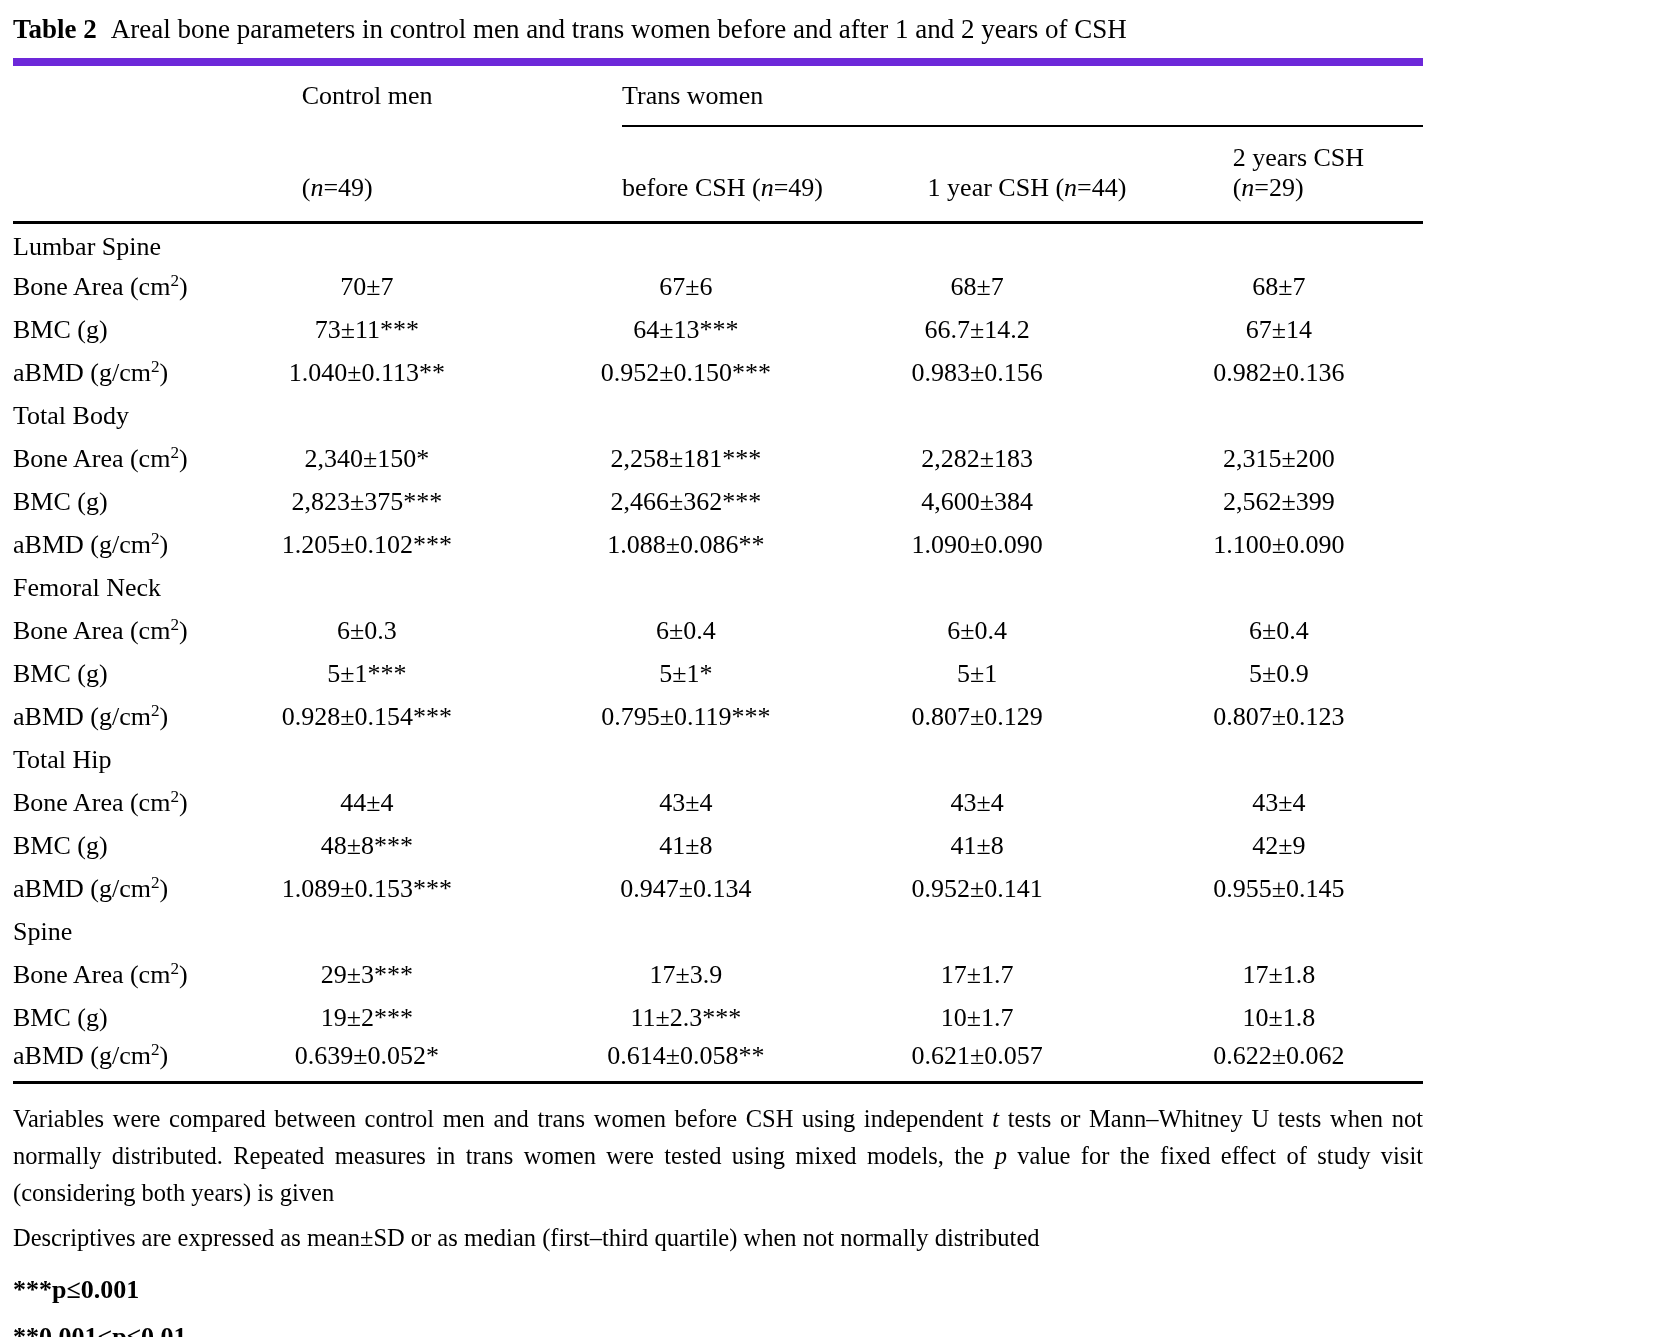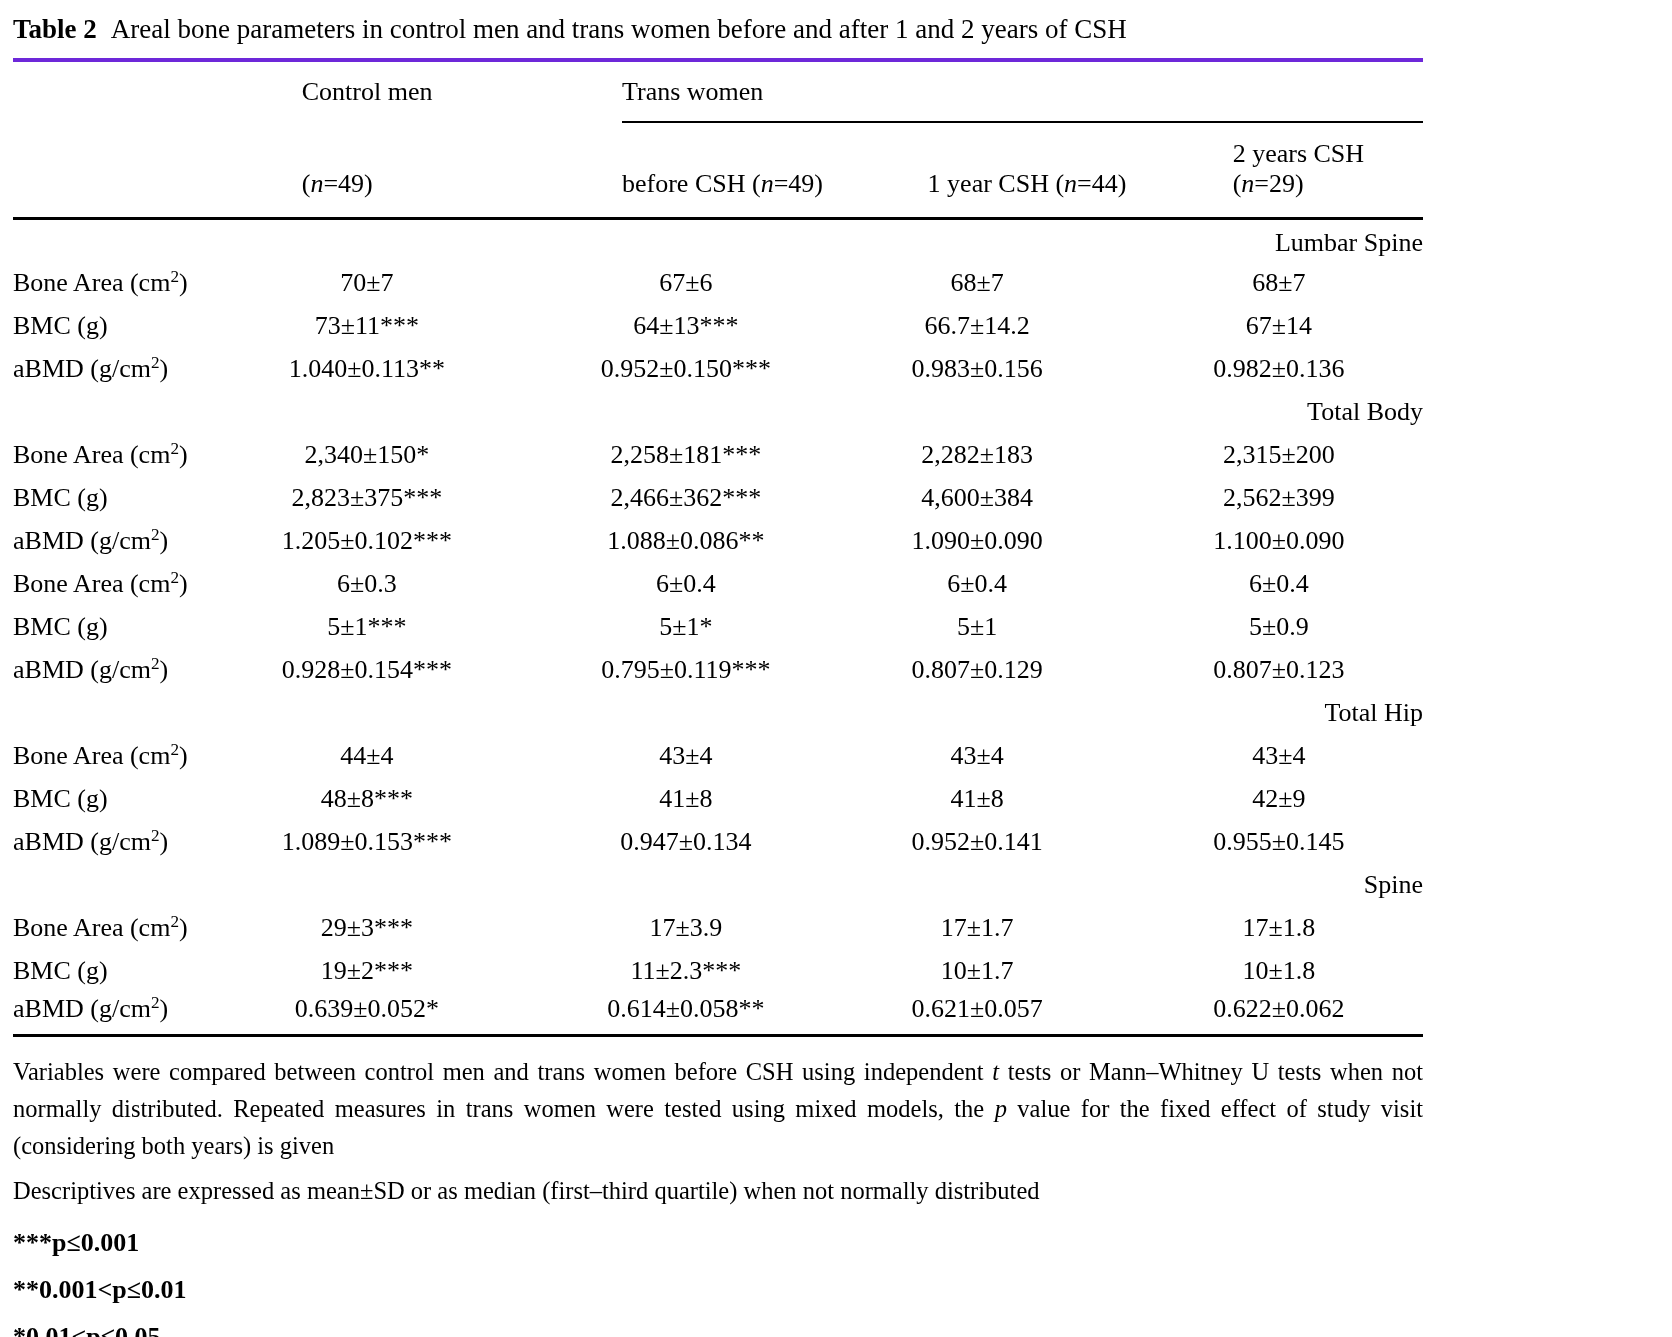--- a/index.html
+++ b/index.html
@@ -10,21 +10,21 @@
     font-family: "Liberation Serif", "DejaVu Serif", serif;
   }
   .page { width: 1436px; height: 1337px; padding: 0 13px; overflow: hidden; }
 
   .title { font-size: 27px; line-height: 34px; margin-top: 12px; margin-bottom: 12px; }
   .title .tnum { font-weight: bold; margin-right: 14px; }
 
   table.bone-table {
     width: 100%;
     border-collapse: collapse;
-    border-top: 4px solid #6d28d9;
+    border-top: 8px solid #6d28d9;
     border-bottom: 3px solid #000;
     font-size: 26px;
   }
   col.c1 { width: 19.7%; }
   col.c2 { width: 17.5%; }
   col.c3 { width: 22%; }
   col.c4 { width: 22%; }
   col.c5 { width: 18.8%; }
 
   thead th { font-weight: normal; text-align: left; vertical-align: bottom; }
@@ -33,21 +33,21 @@
   tr.hrow1 th.trans-h { padding-left: 70px; position: relative; }
   tr.hrow1 th.trans-h::after {
     content: ""; position: absolute; left: 70px; right: 0; bottom: 0;
     border-bottom: 2px solid #000;
   }
   tr.hrow2 th { padding: 16px 0 18px 0; line-height: 30px; border-bottom: 3px solid #000; }
   tr.hrow2 th.control-h { padding-left: 20px; }
   tr.hrow2 th.sub-h { padding-left: 70px; }
 
   tbody td { height: 43px; vertical-align: middle; line-height: 30px; }
-  td.section-label { text-align: right; }
+  td.section-label { text-align: left; }
   td.row-label { text-align: left; }
   td.value-cell { text-align: center; }
   tbody td:nth-child(2).value-cell { padding-right: 100px; }
   tbody td:nth-child(3).value-cell { padding-right: 38px; }
   tbody td:nth-child(4).value-cell { padding-right: 66px; }
   tbody td:nth-child(5).value-cell { padding-right: 28px; }
   tbody tr:first-child td { padding-top: 4px; }
   tbody tr:last-child td { padding-bottom: 8px; }
 
   sup { font-size: 66%; line-height: 0; vertical-align: baseline; position: relative; top: -0.55em; }
@@ -133,20 +133,23 @@
           <td class="value-cell">2,562±399</td>
         </tr>
         <tr>
           <td class="row-label">aBMD (g/cm<sup>2</sup>)</td>
           <td class="value-cell">1.205±0.102***</td>
           <td class="value-cell">1.088±0.086**</td>
           <td class="value-cell">1.090±0.090</td>
           <td class="value-cell">1.100±0.090</td>
         </tr>
         <tr>
+          <td colspan="5" class="section-label">Femoral Neck</td>
+        </tr>
+        <tr>
           <td class="row-label">Bone Area (cm<sup>2</sup>)</td>
           <td class="value-cell">6±0.3</td>
           <td class="value-cell">6±0.4</td>
           <td class="value-cell">6±0.4</td>
           <td class="value-cell">6±0.4</td>
         </tr>
         <tr>
           <td class="row-label">BMC (g)</td>
           <td class="value-cell">5±1***</td>
           <td class="value-cell">5±1*</td>

